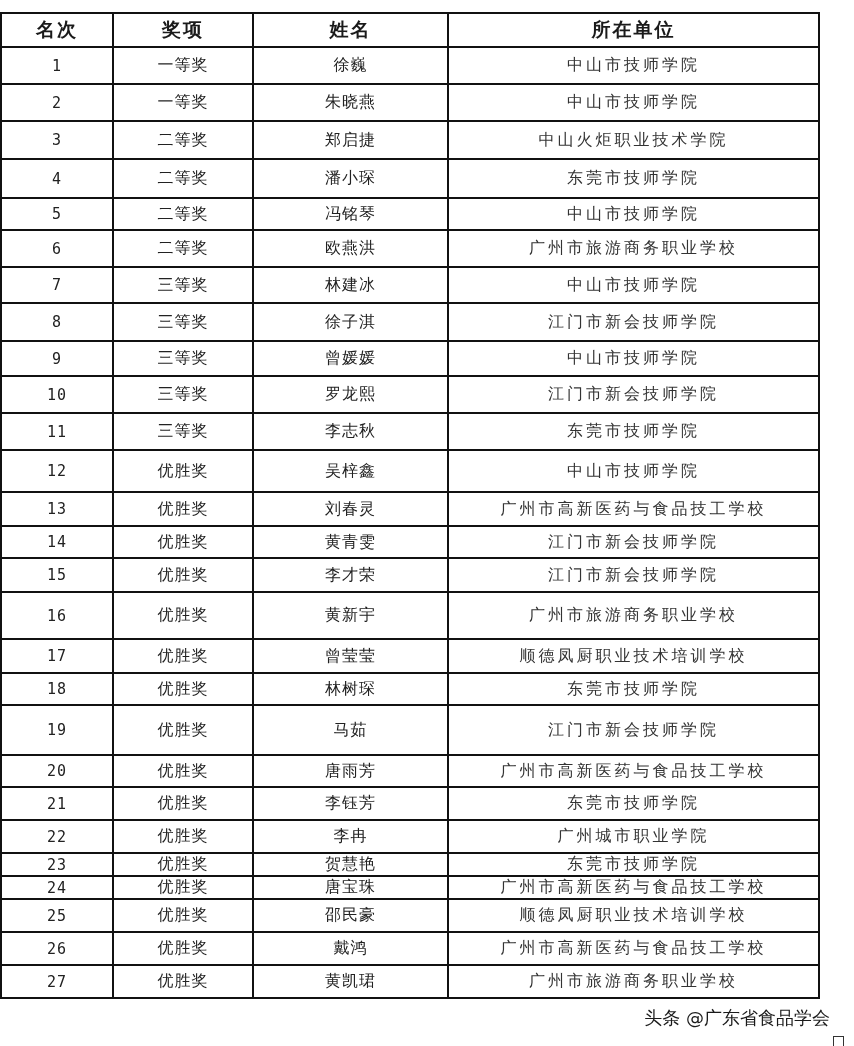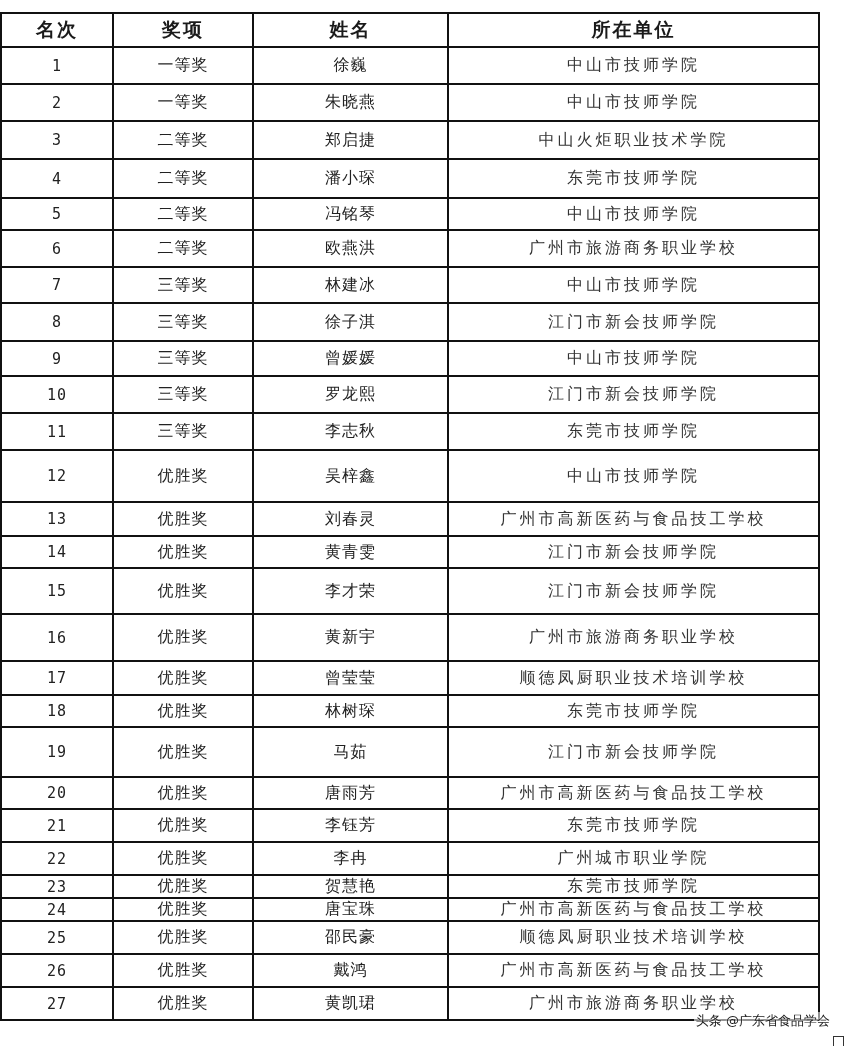--- a/index.html
+++ b/index.html
@@ -36,21 +36,21 @@
   table.results td.rank { font-family: "DejaVu Sans Mono", "Liberation Mono", monospace; font-size: 15px; }
   table.results td.unit { letter-spacing: 3px; color: #333; }
   col.c1 { width: 112px; }
   col.c2 { width: 140px; }
   col.c3 { width: 195px; }
   col.c4 { width: 371px; }
 
   .watermark {
     position: absolute;
     right: 22px; bottom: 16px;
-    font-size: 13px;
+    font-size: 18px;
     color: #1a1a1a;
     background: rgba(255,255,255,0.55);
     padding: 0 2px;
     letter-spacing: 0;
     text-shadow: 0 0 2px #fff;
   }
   .corner-mark {
     position: absolute; right: 10px; bottom: 0px;
     width: 9px; height: 9px; border: 1px solid #333; border-bottom: none;
   }
@@ -133,39 +133,39 @@
         <td class="award">三等奖</td>
         <td class="name">罗龙熙</td>
         <td class="unit">江门市新会技师学院</td>
       </tr>
       <tr style="height: 37px;">
         <td class="rank">11</td>
         <td class="award">三等奖</td>
         <td class="name">李志秋</td>
         <td class="unit">东莞市技师学院</td>
       </tr>
-      <tr style="height: 52px; margin-top: 40px;">
+      <tr style="height: 42px; margin-top: 40px;">
         <td class="rank">12</td>
         <td class="award">优胜奖</td>
         <td class="name">吴梓鑫</td>
         <td class="unit">中山市技师学院</td>
       </tr>
       <tr style="height: 34px; margin-top: 41px;">
         <td class="rank">13</td>
         <td class="award">优胜奖</td>
         <td class="name">刘春灵</td>
         <td class="unit">广州市高新医药与食品技工学校</td>
       </tr>
       <tr style="height: 32px;">
         <td class="rank">14</td>
         <td class="award">优胜奖</td>
         <td class="name">黄青雯</td>
         <td class="unit">江门市新会技师学院</td>
       </tr>
-      <tr style="height: 46px;">
+      <tr style="height: 34px;">
         <td class="rank">15</td>
         <td class="award">优胜奖</td>
         <td class="name">李才荣</td>
         <td class="unit">江门市新会技师学院</td>
       </tr>
       <tr style="height: 47px;">
         <td class="rank">16</td>
         <td class="award">优胜奖</td>
         <td class="name">黄新宇</td>
         <td class="unit">广州市旅游商务职业学校</td>

